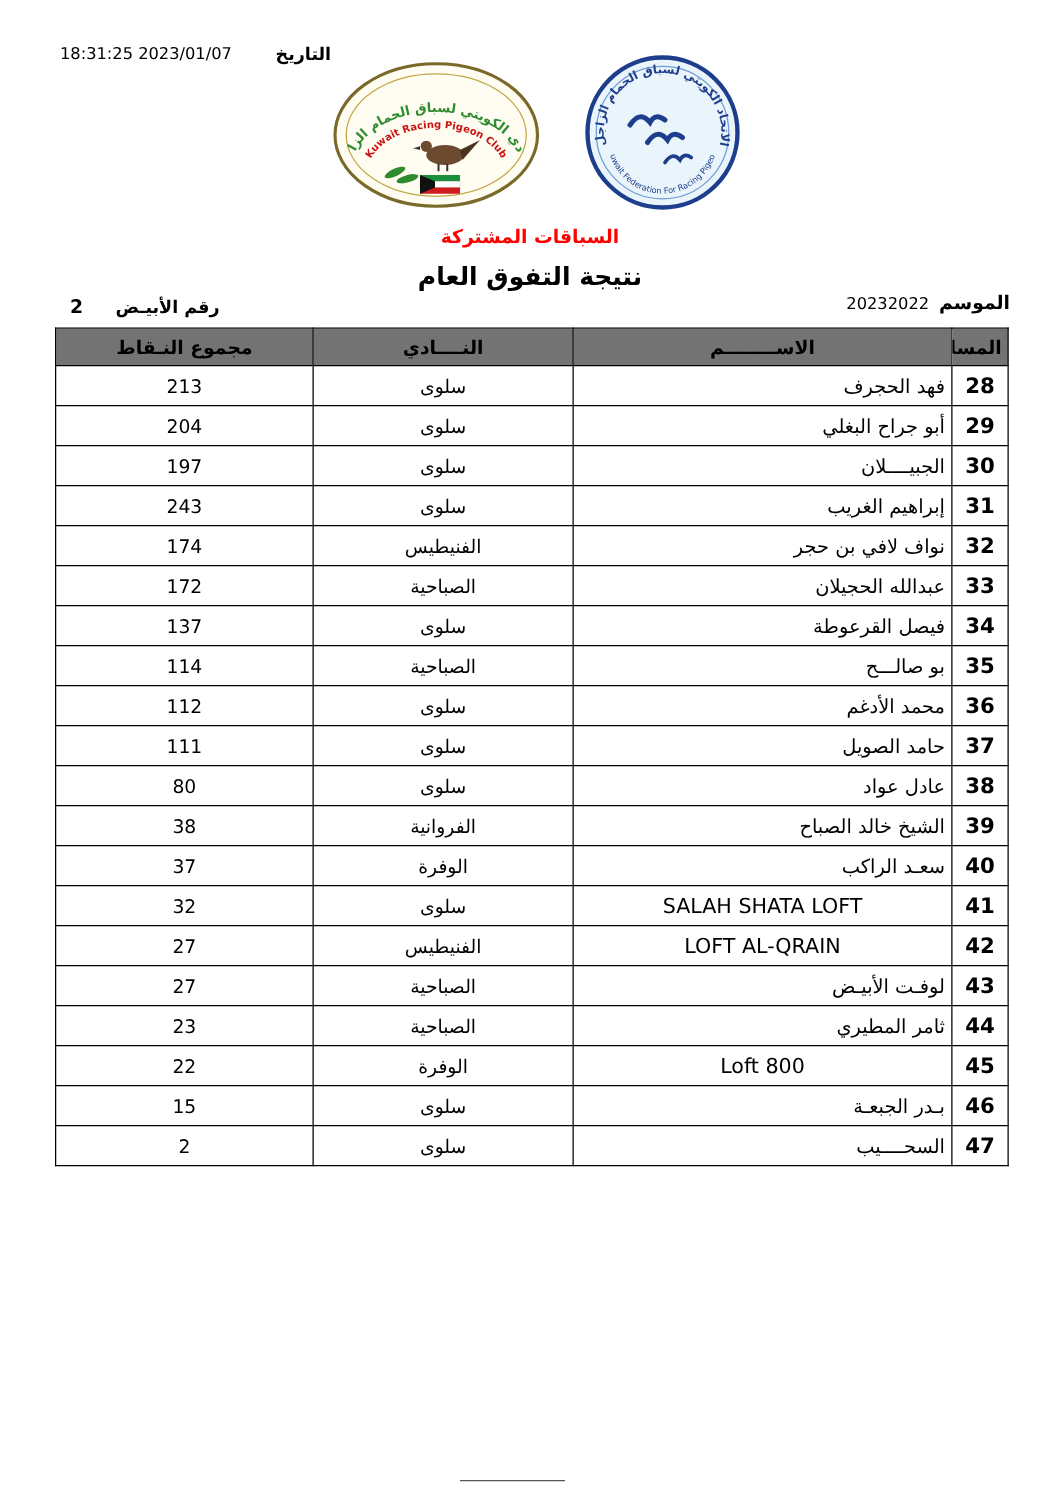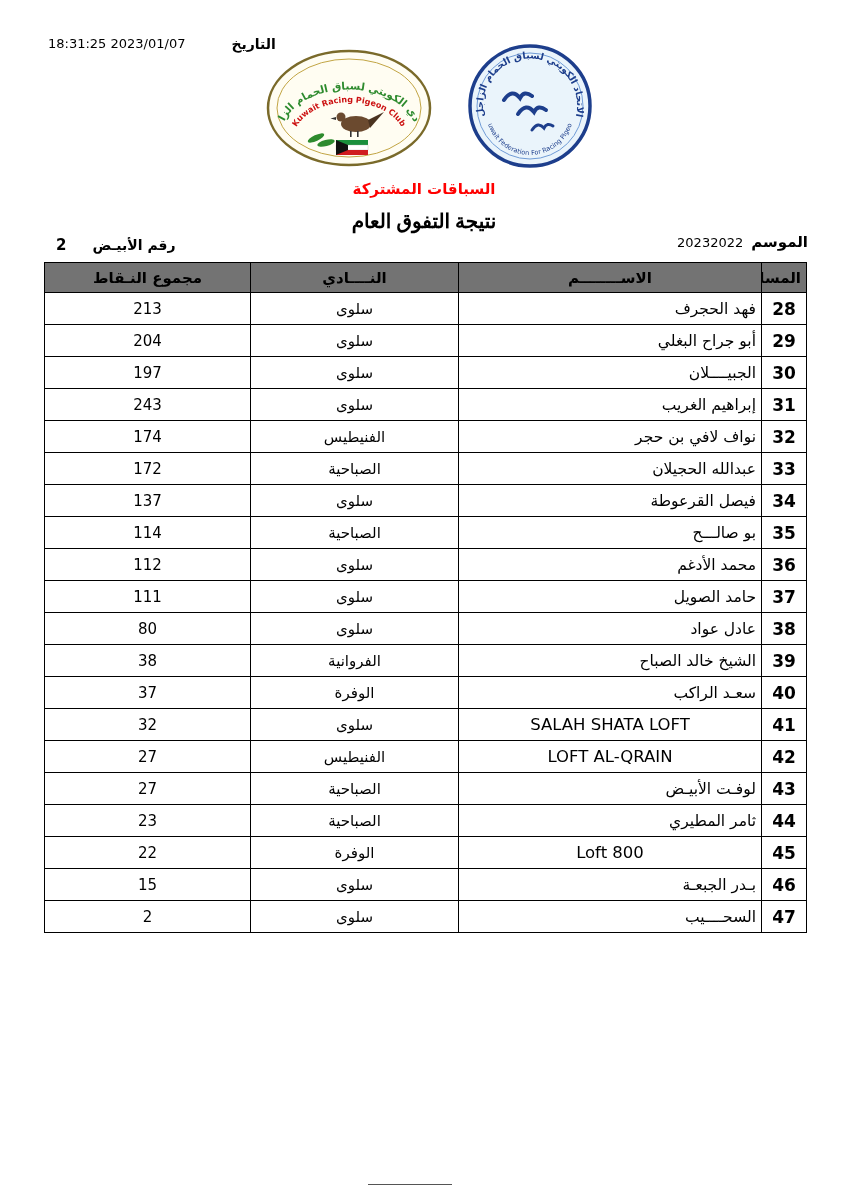--- a/index.html
+++ b/index.html
@@ -4,27 +4,27 @@
 <style>
   html,body{margin:0;padding:0;}
   body{
     width:848px;height:1200px;position:relative;background:#ffffff;
     font-family:"DejaVu Sans", sans-serif;color:#000;overflow:hidden;
   }
   .abs{position:absolute;}
 
   
   .date-line{left:48px;top:36px;font-size:13px;display:flex;align-items:flex-start;direction:ltr;gap:16px;}
-  .date-line .lbl{margin-left:30px;font-size:14px;font-weight:bold;}
+  .date-line .lbl{margin-left:19px;font-size:14px;font-weight:bold;}
 
   .club-logo{left:264px;top:48px;width:170px;height:120px;}
   .fed-logo{left:466px;top:42px;width:128px;height:128px;}
 
   .subtitle{left:0;right:0;top:180px;text-align:center;font-size:15px;font-weight:bold;color:#ff0000;}
-  .main-title{left:0;right:0;top:209px;text-align:center;font-size:20px;font-weight:bold;font-family:Liberation Serif, serif;}
+  .main-title{left:0;right:0;top:209px;text-align:center;font-size:20px;font-weight:bold;}
 
   .season-line{right:40px;top:233px;direction:rtl;display:flex;align-items:baseline;gap:8px;}
   .season-line .lbl{font-size:15px;font-weight:bold;}
   .season-line .val{font-size:13px;}
 
   .pageno-line{left:56px;top:236px;direction:ltr;display:flex;align-items:baseline;gap:26px;font-weight:bold;}
   .pageno-line .num{font-size:15px;}
   .pageno-line .lbl{font-size:14px;}
 
   

